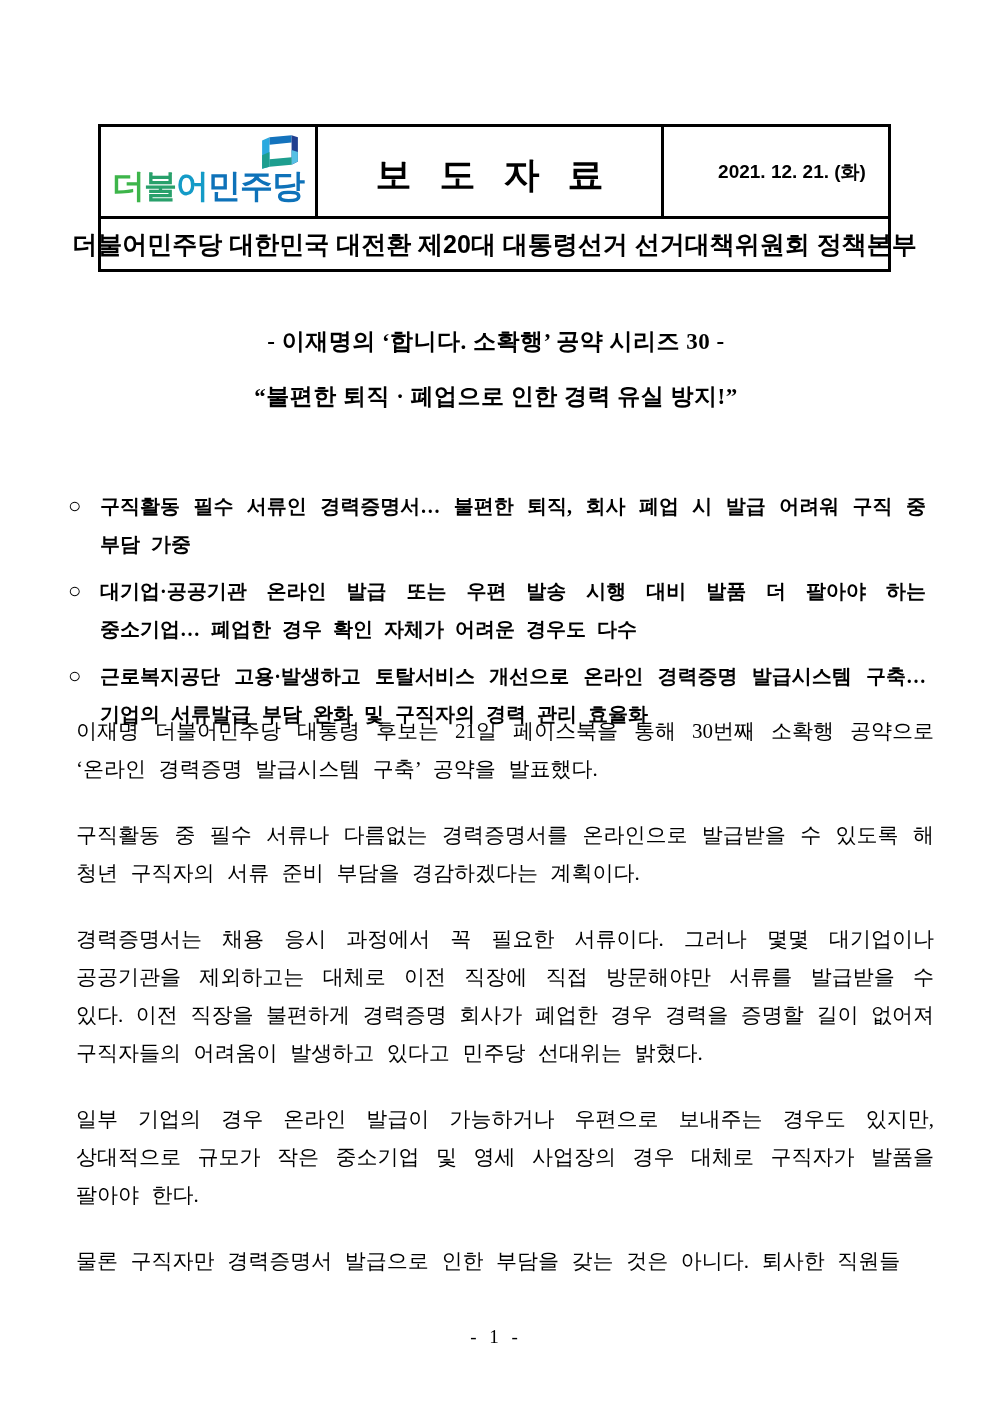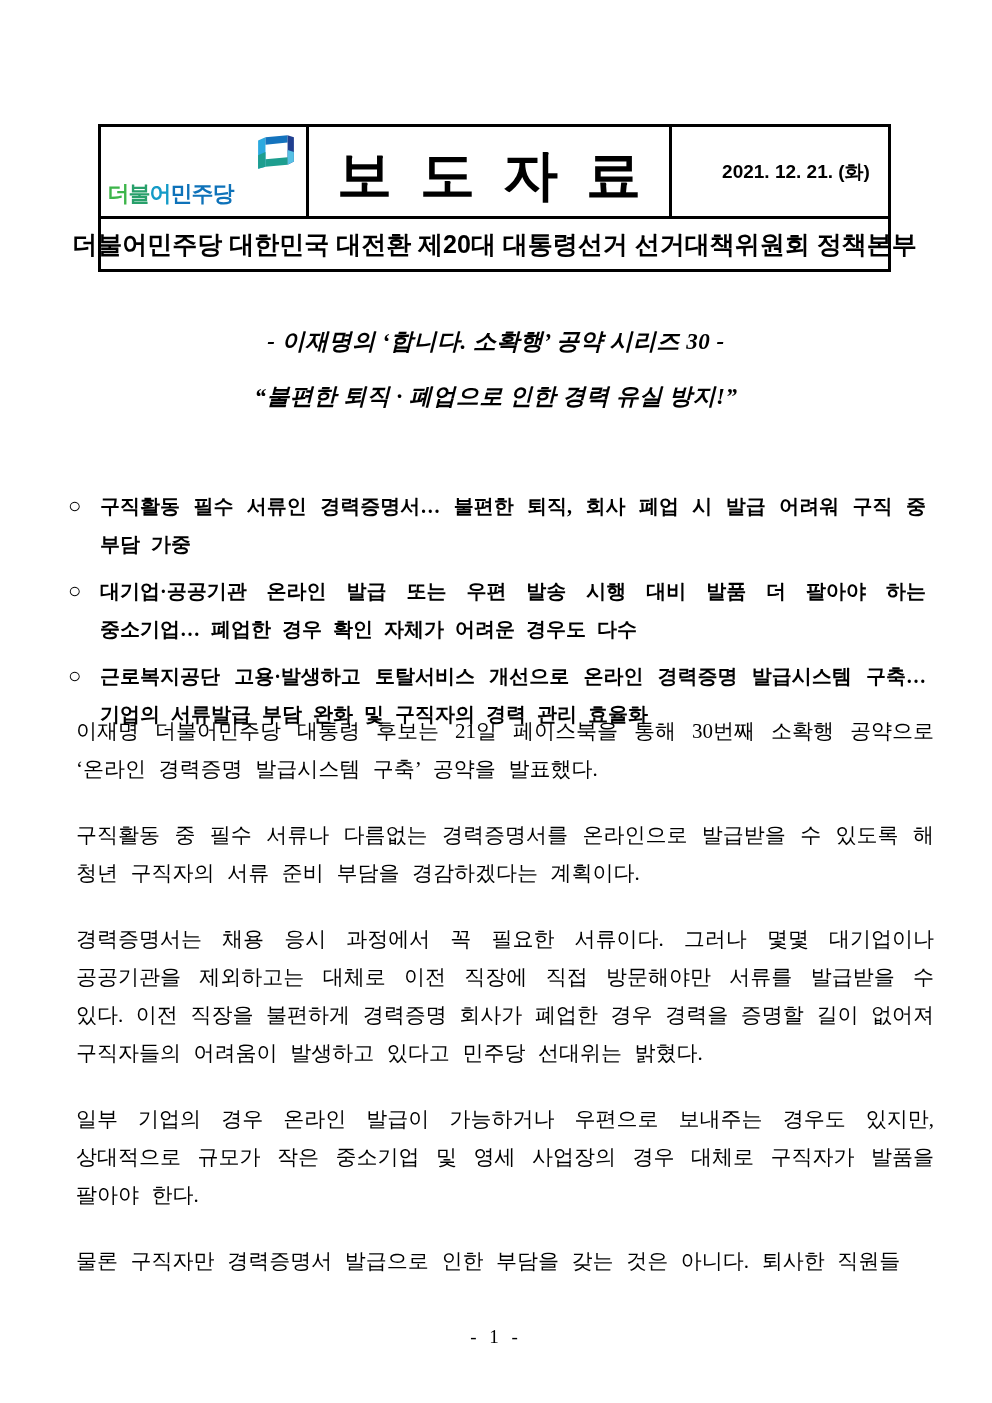--- a/index.html
+++ b/index.html
@@ -41,29 +41,29 @@
     height: 50px;
     display: flex; align-items: center; justify-content: center;
   }
 
   .logo-wrap { position: relative; width: 196px; height: 78px; }
   .flag-svg { position: absolute; top: 2px; right: 6px; width: 40px; height: 34px; }
   .logo-text {
     position: absolute; left: 2px; bottom: 2px;
     font-family: "Liberation Sans", "DejaVu Sans", sans-serif;
     font-weight: 900;
-    font-size: 22px;
+    font-size: 33px;
     letter-spacing: -1px;
     white-space: nowrap;
   }
 
   .press-title {
     font-family: "Liberation Sans", "DejaVu Sans", sans-serif;
     font-weight: 900;
-    font-size: 55px;
+    font-size: 36px;
     letter-spacing: 28px;
     padding-left: 28px; 
     white-space: nowrap;
     margin-top: 8px;
   }
   .press-date {
     font-family: "Liberation Sans", "DejaVu Sans", sans-serif;
     font-weight: 700;
     font-size: 19px;
     white-space: nowrap;
@@ -79,21 +79,20 @@
   .headline {
     position: absolute;
     top: 314px;
     left: 0;
     width: 100%;
     text-align: center;
     font-weight: 700;
     font-size: 23px;
     line-height: 55px;
     letter-spacing: 0.5px;
-    font-style: italic;
   }
 
   
   .bullets {
     position: absolute;
     top: 487px;
     left: 68px;
     width: 858px;
     font-weight: 700;
     font-size: 20px;

